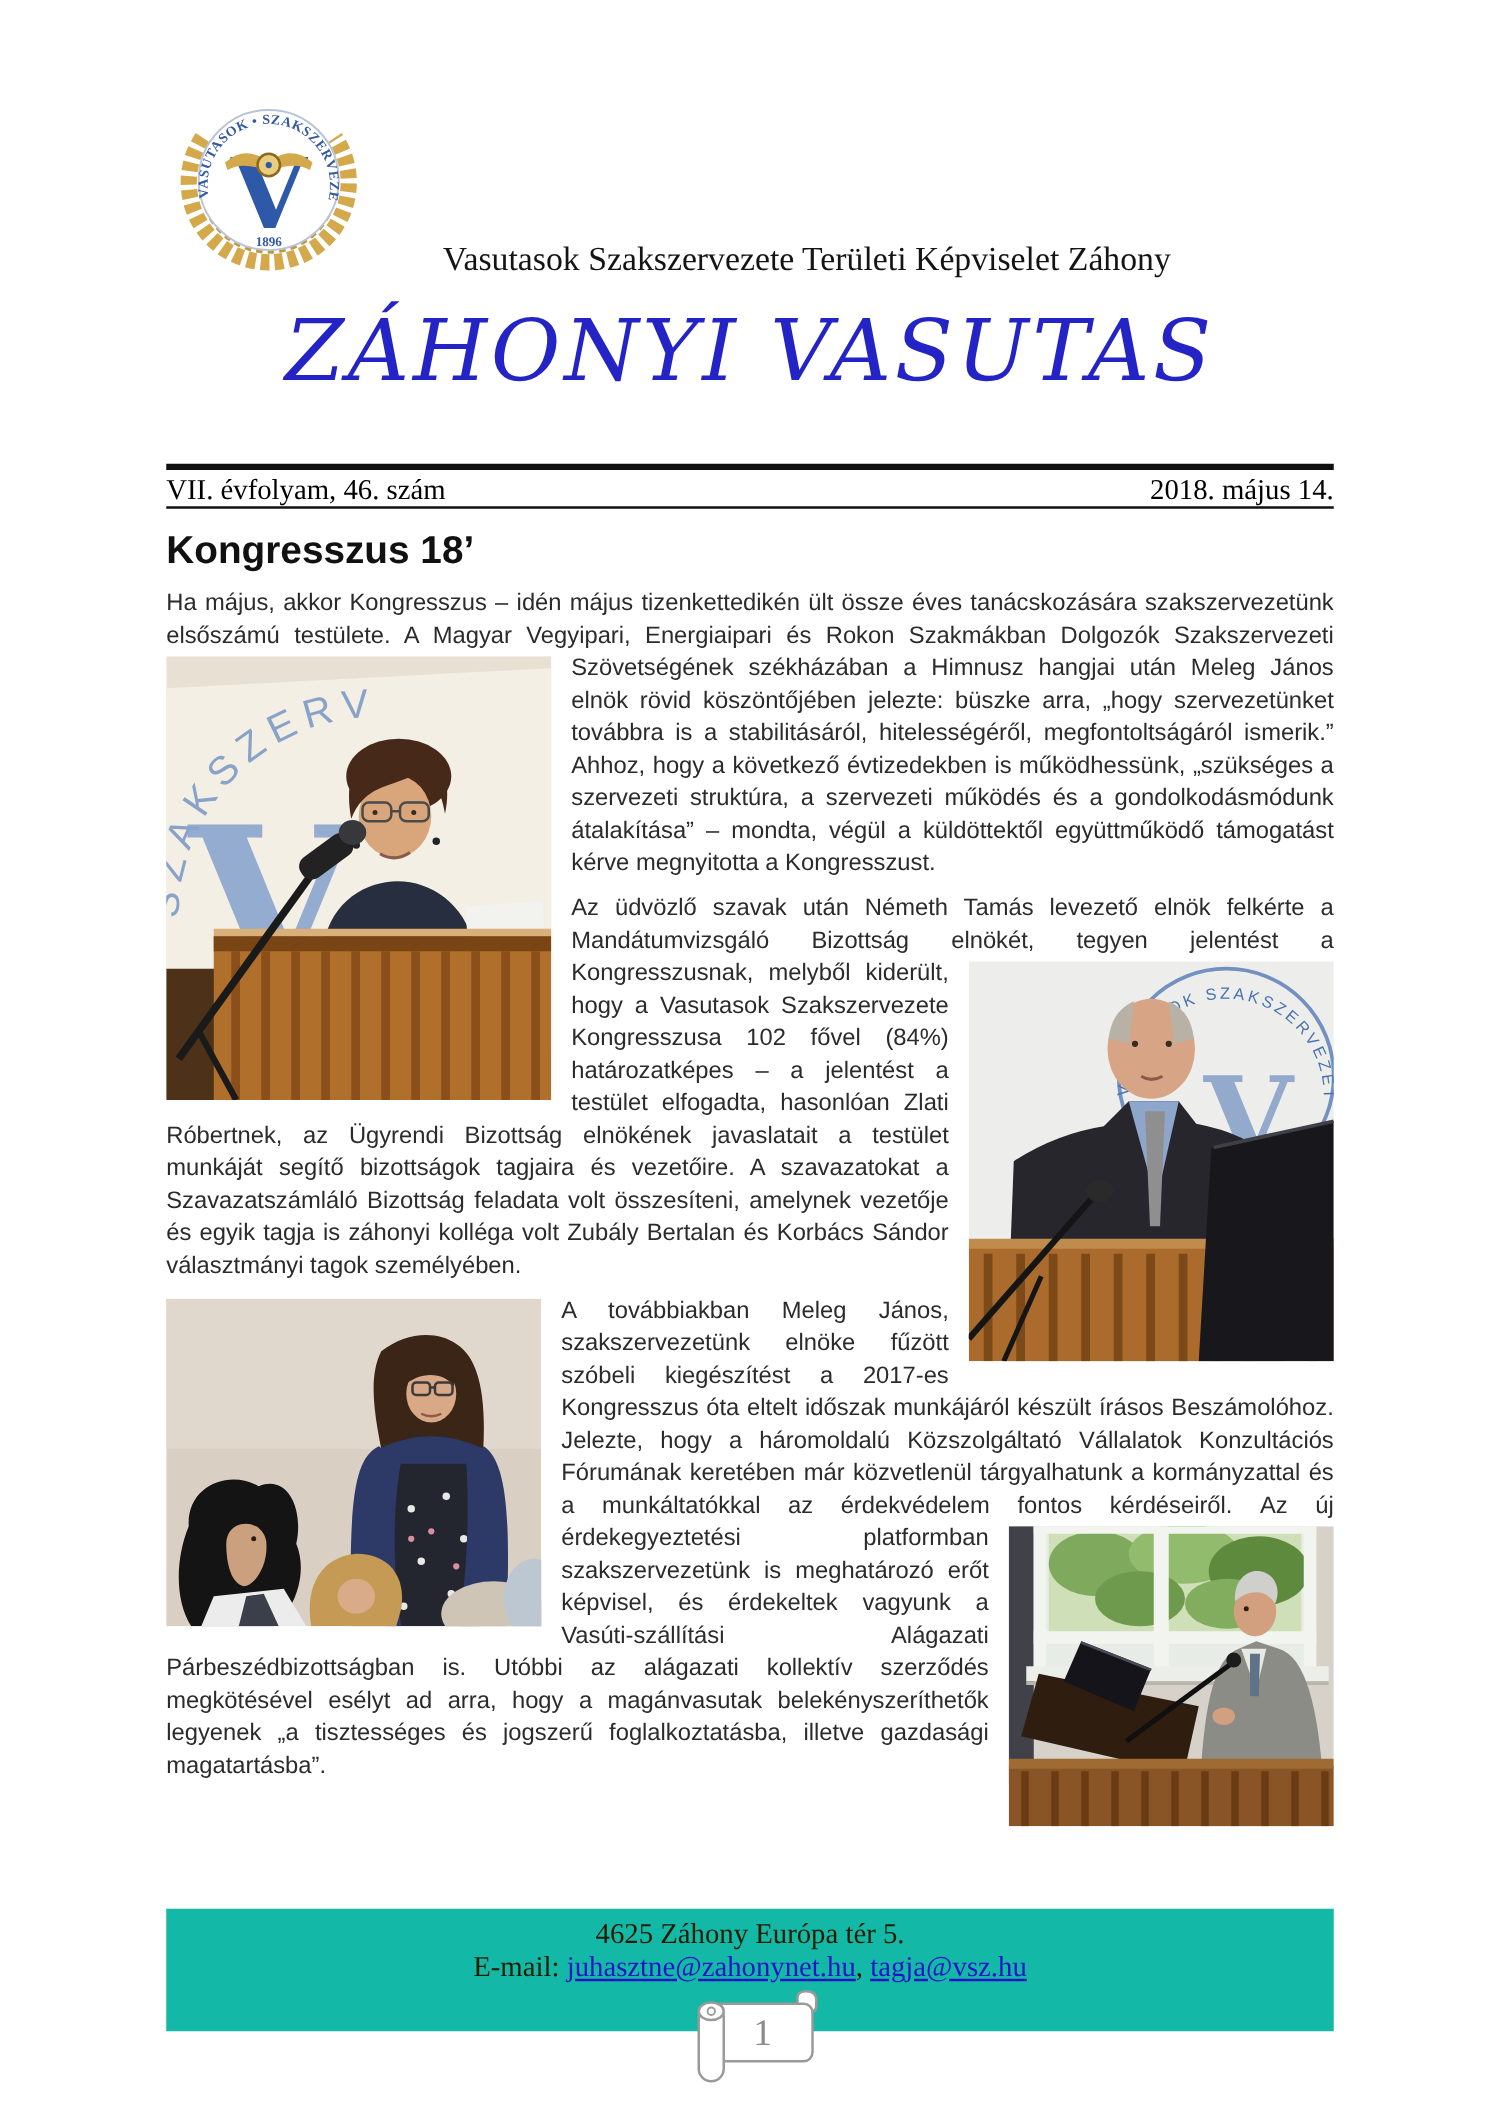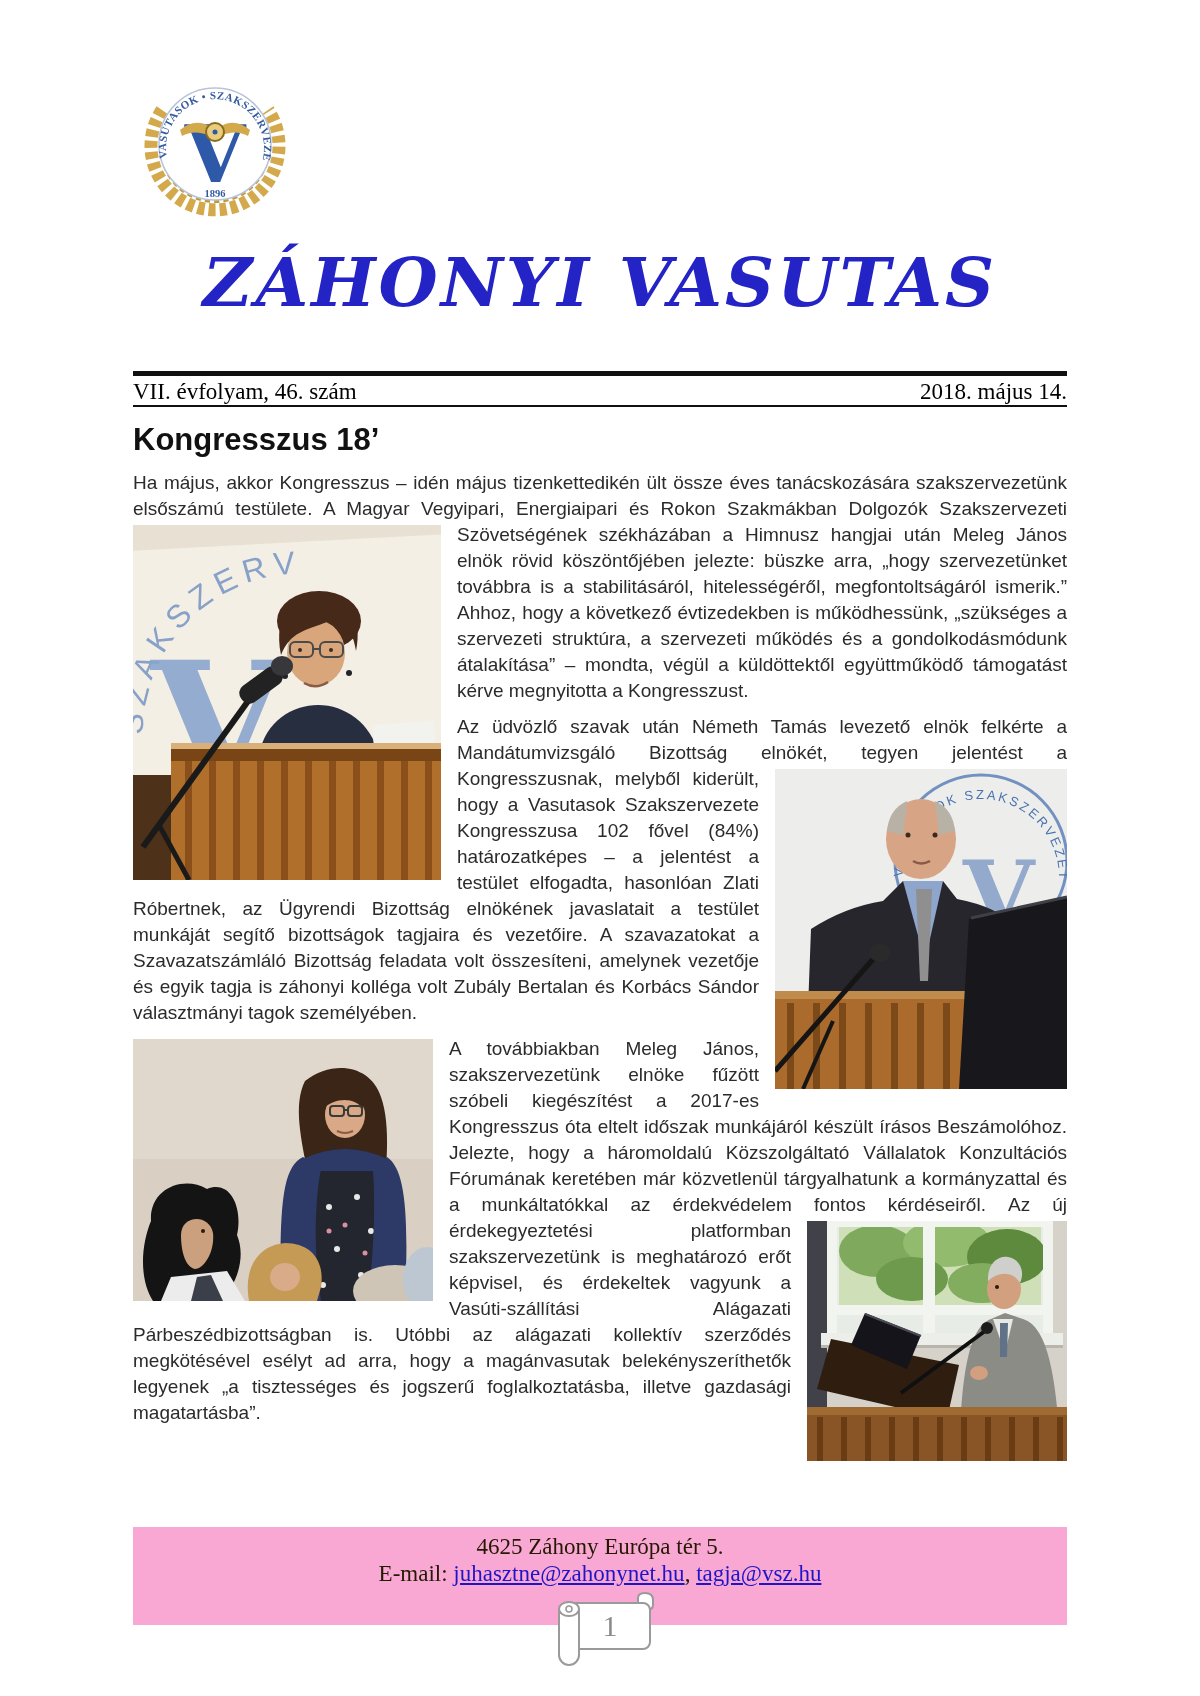--- a/index.html
+++ b/index.html
@@ -3,38 +3,38 @@
 <meta charset="utf-8">
 <style>
   html,body{margin:0;padding:0;background:#888;}
   .page{position:relative;width:1200px;height:1696px;background:#ffffff;margin:0 auto;
         font-family:"Liberation Sans",sans-serif;overflow:hidden;}
   
   .logo{position:absolute;left:140px;top:70px;width:150px;height:162px;}
   .org-line{position:absolute;left:224px;top:192px;width:843px;text-align:center;
             font-family:"Liberation Serif",serif;font-size:27px;color:#141414;white-space:nowrap;}
   .nl-title{position:absolute;left:133px;top:242px;width:934px;text-align:center;
-            font-family:"DejaVu Serif",serif;font-style:italic;font-weight:bold;
+            font-family:"DejaVu Serif",serif;font-style:italic;font-weight:normal;
             font-size:68px;letter-spacing:3px;color:#2424c6;white-space:nowrap;}
   .rule-thick{position:absolute;left:133px;top:371px;width:934px;height:5px;background:#101010;}
   .issue-row{position:absolute;left:133px;top:379px;width:934px;
              font-family:"Liberation Serif",serif;font-size:23px;color:#000000;}
   .issue-row .left{float:left;}
   .issue-row .right{float:right;margin-left:44px;}
   .rule-thin{position:absolute;left:133px;top:405px;width:934px;height:2px;background:#101010;}
   
   .art-heading{position:absolute;left:133px;top:422px;font-size:31px;font-weight:bold;color:#111;}
   .art-body{position:absolute;left:133px;top:470px;width:934px;
             font-size:19px;line-height:26px;text-align:justify;color:#2b2b2b;}
   .art-body p{margin:0 0 10px 0;}
   .fl{float:left;margin:3px 16px 4px 0;}
   .fr{float:right;margin:3px 0 4px 16px;}
   .ph svg{display:block;}
   
-  .footer-bar{position:absolute;left:133px;top:1527px;width:934px;height:98px;background:#f9a8d4;
+  .footer-bar{position:absolute;left:133px;top:1527px;width:934px;height:98px;background:#14b8a6;
               text-align:center;font-family:"Liberation Serif",serif;font-size:23px;line-height:27px;
               color:#241a02;padding-top:6px;box-sizing:border-box;}
   .footer-bar a{color:#2014c9;text-decoration:underline;}
   .scroll-shape{position:absolute;left:546px;top:1590px;width:112px;height:96px;}
 </style>
 </head>
 <body>
 
 <div class="page">
 
@@ -49,20 +49,21 @@
       </text>
       <text x="75" y="112" text-anchor="middle" font-family="DejaVu Serif,serif" font-size="78" font-weight="bold" fill="#2d59a8">V</text>
       <path d="M 40,60 Q 55,47 71,57 L 71,66 Q 54,59 42,66 Z" fill="#d3a94c"></path>
       <path d="M 110,60 Q 95,47 79,57 L 79,66 Q 96,59 108,66 Z" fill="#d3a94c"></path>
       <circle cx="75" cy="62" r="9" fill="#e9cd7c" stroke="#8a6a1e" stroke-width="2"></circle>
       <circle cx="75" cy="62" r="2.5" fill="#2d59a8"></circle>
       <text x="75" y="127" text-anchor="middle" font-family="Liberation Serif,serif" font-size="10.5" font-weight="bold" fill="#33599f">1896</text>
     </svg>
   </div>
 
+  <div class="org-line">Vasutasok Szakszervezete Területi Képviselet Záhony</div>
   <div class="nl-title">ZÁHONYI VASUTAS</div>
   <div class="rule-thick"></div>
   <div class="issue-row">
     <span class="left">VII. évfolyam, 46. szám</span>
     <span class="right">2018. május 14.</span>
   </div>
   <div class="rule-thin"></div>
 
   <div class="art-heading">Kongresszus 18’</div>
 

